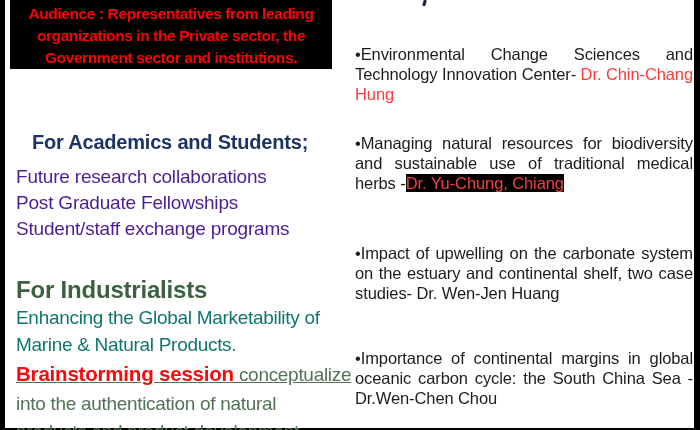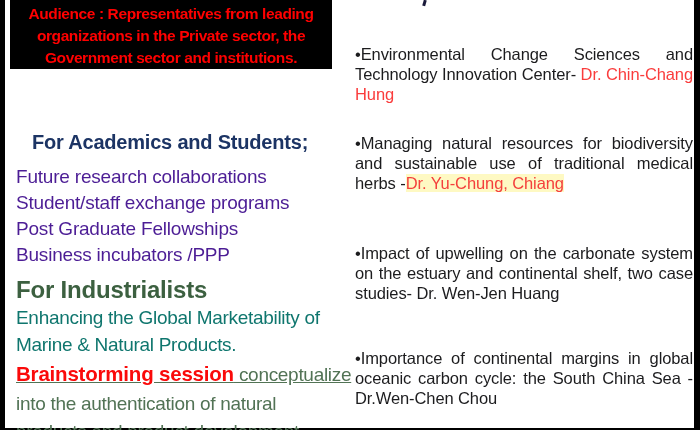--- a/index.html
+++ b/index.html
@@ -30,21 +30,21 @@
   .r-heading{
     position:absolute;left:355px;top:8px;font-size:18.5px;font-weight:bold;color:#F50F0F;
     white-space:pre-wrap;letter-spacing:-0.2px;
   }
   .lecture{
     position:absolute;left:355px;width:338px;font-size:16.5px;line-height:20px;
     color:#1C1C1E;text-align:justify;letter-spacing:-0.1px;
   }
   .lec1{top:44px}.lec2{top:133px}.lec3{top:243px}.lec4{top:348px}
   .spk-red{color:#FA3C3C;}
-  .spk-hl{background:#fef9c3;color:#F4403C;}
+  .spk-hl{background:#000000;color:#F4403C;}
   .spk-black{color:inherit;}
 
   .fragment{position:absolute;left:423px;top:0;width:3px;height:6px;background:#1a1a3a;transform:rotate(16deg);}
 </style>
 </head>
 <body>
 
 <div class="slide">
 
   <div class="bar-left"></div>
@@ -53,23 +53,22 @@
 
   <div class="audience">
     <span>Audience : Representatives from leading organizations in the Private sector, the Government sector and institutions.</span>
   </div>
 
 
   <div class="acad-h">For Academics and Students;</div>
 
   <div class="acad-items">
     <div>Future research collaborations</div>
+    <div>Post Graduate Fellowships</div>
     <div>Student/staff exchange programs</div>
-    <div>Post Graduate Fellowships</div>
-    <div>Business incubators /PPP</div>
   </div>
 
   <div class="ind-h">For Industrialists</div>
 
   <div class="ind-body">Enhancing the Global Marketability of Marine &amp; Natural Products.</div>
 
   <div class="brain">
     <div class="line1">
       <span class="brain-label">Brainstorming session</span><span> conceptualize</span>
     </div>

